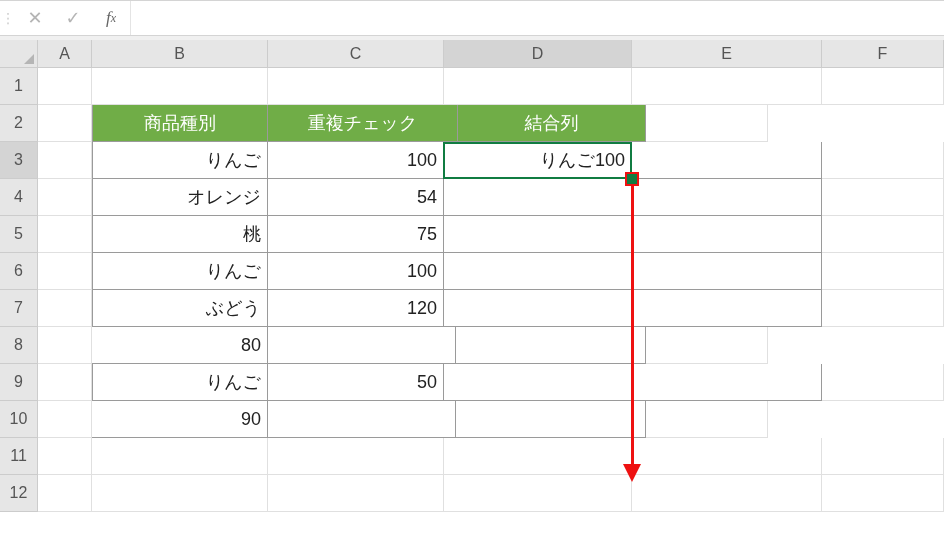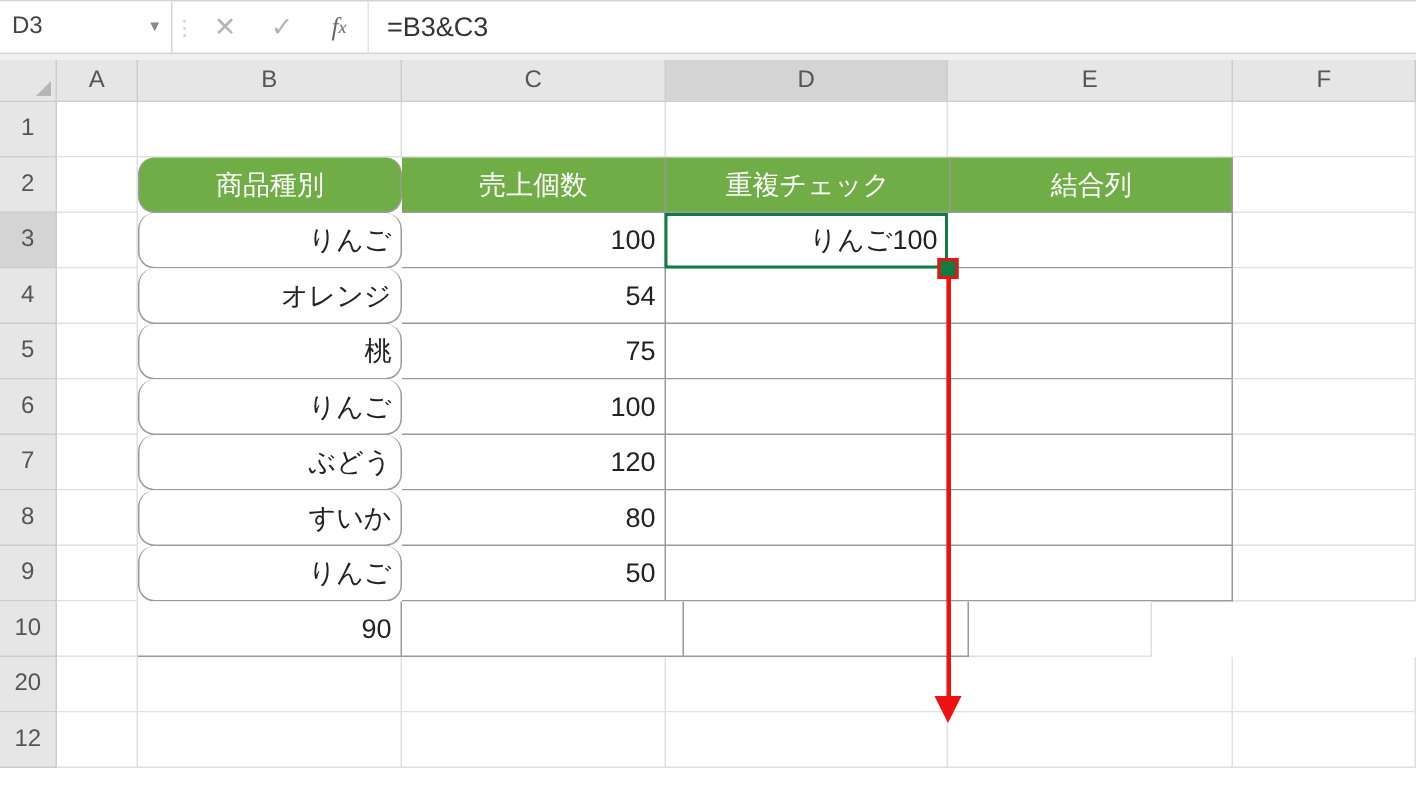--- a/index.html
+++ b/index.html
@@ -156,21 +156,21 @@
     justify-content: center;
     border-right: 1px solid #fff;
     border-bottom: 1px solid #70ad47;
   }
   .th:last-of-type { border-right: 1px solid #e0e0e0;}
   
   .bd {
     border-right: 1px solid #9a9a9a;
     border-bottom: 1px solid #9a9a9a;
   }
-  .bd.left { border-left: 1px solid #9a9a9a; border-radius: 11px; }
+  .bd.left { border-left: 1px solid #9a9a9a; }
 
   
   .sel-ring {
     position: absolute;
     border: 2px solid #107c41;
     pointer-events: none;
     z-index: 5;
   }
   .fill-handle {
     position: absolute;
@@ -193,32 +193,25 @@
     border-left:9px solid transparent;
     border-right:9px solid transparent;
     border-top:18px solid #e11;
     z-index:4;
   }
 </style>
 </head>
 <body>
 
 <div class="formula-bar">
-  <div class="name-box">
-    <span>D3</span>
-    <span class="dd">▼</span>
-  </div>
   <div class="fb-sep">⋮</div>
   <div class="fb-btns">
     <div class="fb-btn">✕</div>
     <div class="fb-btn">✓</div>
     <div class="fb-btn fx">f<span style="font-size:12px;vertical-align:sub;">x</span></div>
-  </div>
-  <div class="formula-input">
-    <span>=B3&amp;C3</span>
   </div>
 </div>
 
 <div class="sheet-wrap">
   <div class="top-strip"></div>
 
   <div class="col-headers">
     <div class="corner"></div>
     <div class="col-h colA">A</div>
     <div class="col-h colB">B</div>
@@ -237,21 +230,20 @@
       <div class="cell colC"></div>
       <div class="cell colD"></div>
       <div class="cell colE"></div>
       <div class="cell colF"></div>
     </div>
 
     <div class="row">
       <div class="row-h">2</div>
       <div class="cell colA"></div>
       <div class="cell th colB bd left">商品種別</div>
-      <div class="cell th colC bd">売上個数</div>
       <div class="cell th colE bd">重複チェック</div>
       <div class="cell th colD bd">結合列</div>
       <div class="cell colF"></div>
     </div>
 
     <div class="row">
       <div class="row-h active">3</div>
       <div class="cell colA"></div>
       <div class="cell colB bd left r">りんご</div>
       <div class="cell colC bd r">100</div>
@@ -296,21 +288,20 @@
       <div class="cell colB bd left r">ぶどう</div>
       <div class="cell colC bd r">120</div>
       <div class="cell colD bd"></div>
       <div class="cell colE bd"></div>
       <div class="cell colF"></div>
     </div>
 
     <div class="row">
       <div class="row-h">8</div>
       <div class="cell colA"></div>
-      <div class="cell colB bd left r">すいか</div>
       <div class="cell colC bd r">80</div>
       <div class="cell colD bd"></div>
       <div class="cell colE bd"></div>
       <div class="cell colF"></div>
     </div>
 
     <div class="row">
       <div class="row-h">9</div>
       <div class="cell colA"></div>
       <div class="cell colB bd left r">りんご</div>
@@ -323,21 +314,21 @@
     <div class="row">
       <div class="row-h">10</div>
       <div class="cell colA"></div>
       <div class="cell colC bd r">90</div>
       <div class="cell colD bd"></div>
       <div class="cell colE bd"></div>
       <div class="cell colF"></div>
     </div>
 
     <div class="row">
-      <div class="row-h">20</div>
+      <div class="row-h">11</div>
       <div class="cell colA"></div>
       <div class="cell colB"></div>
       <div class="cell colC"></div>
       <div class="cell colD"></div>
       <div class="cell colE"></div>
       <div class="cell colF"></div>
     </div>
 
     <div class="row">
       <div class="row-h">12</div>

